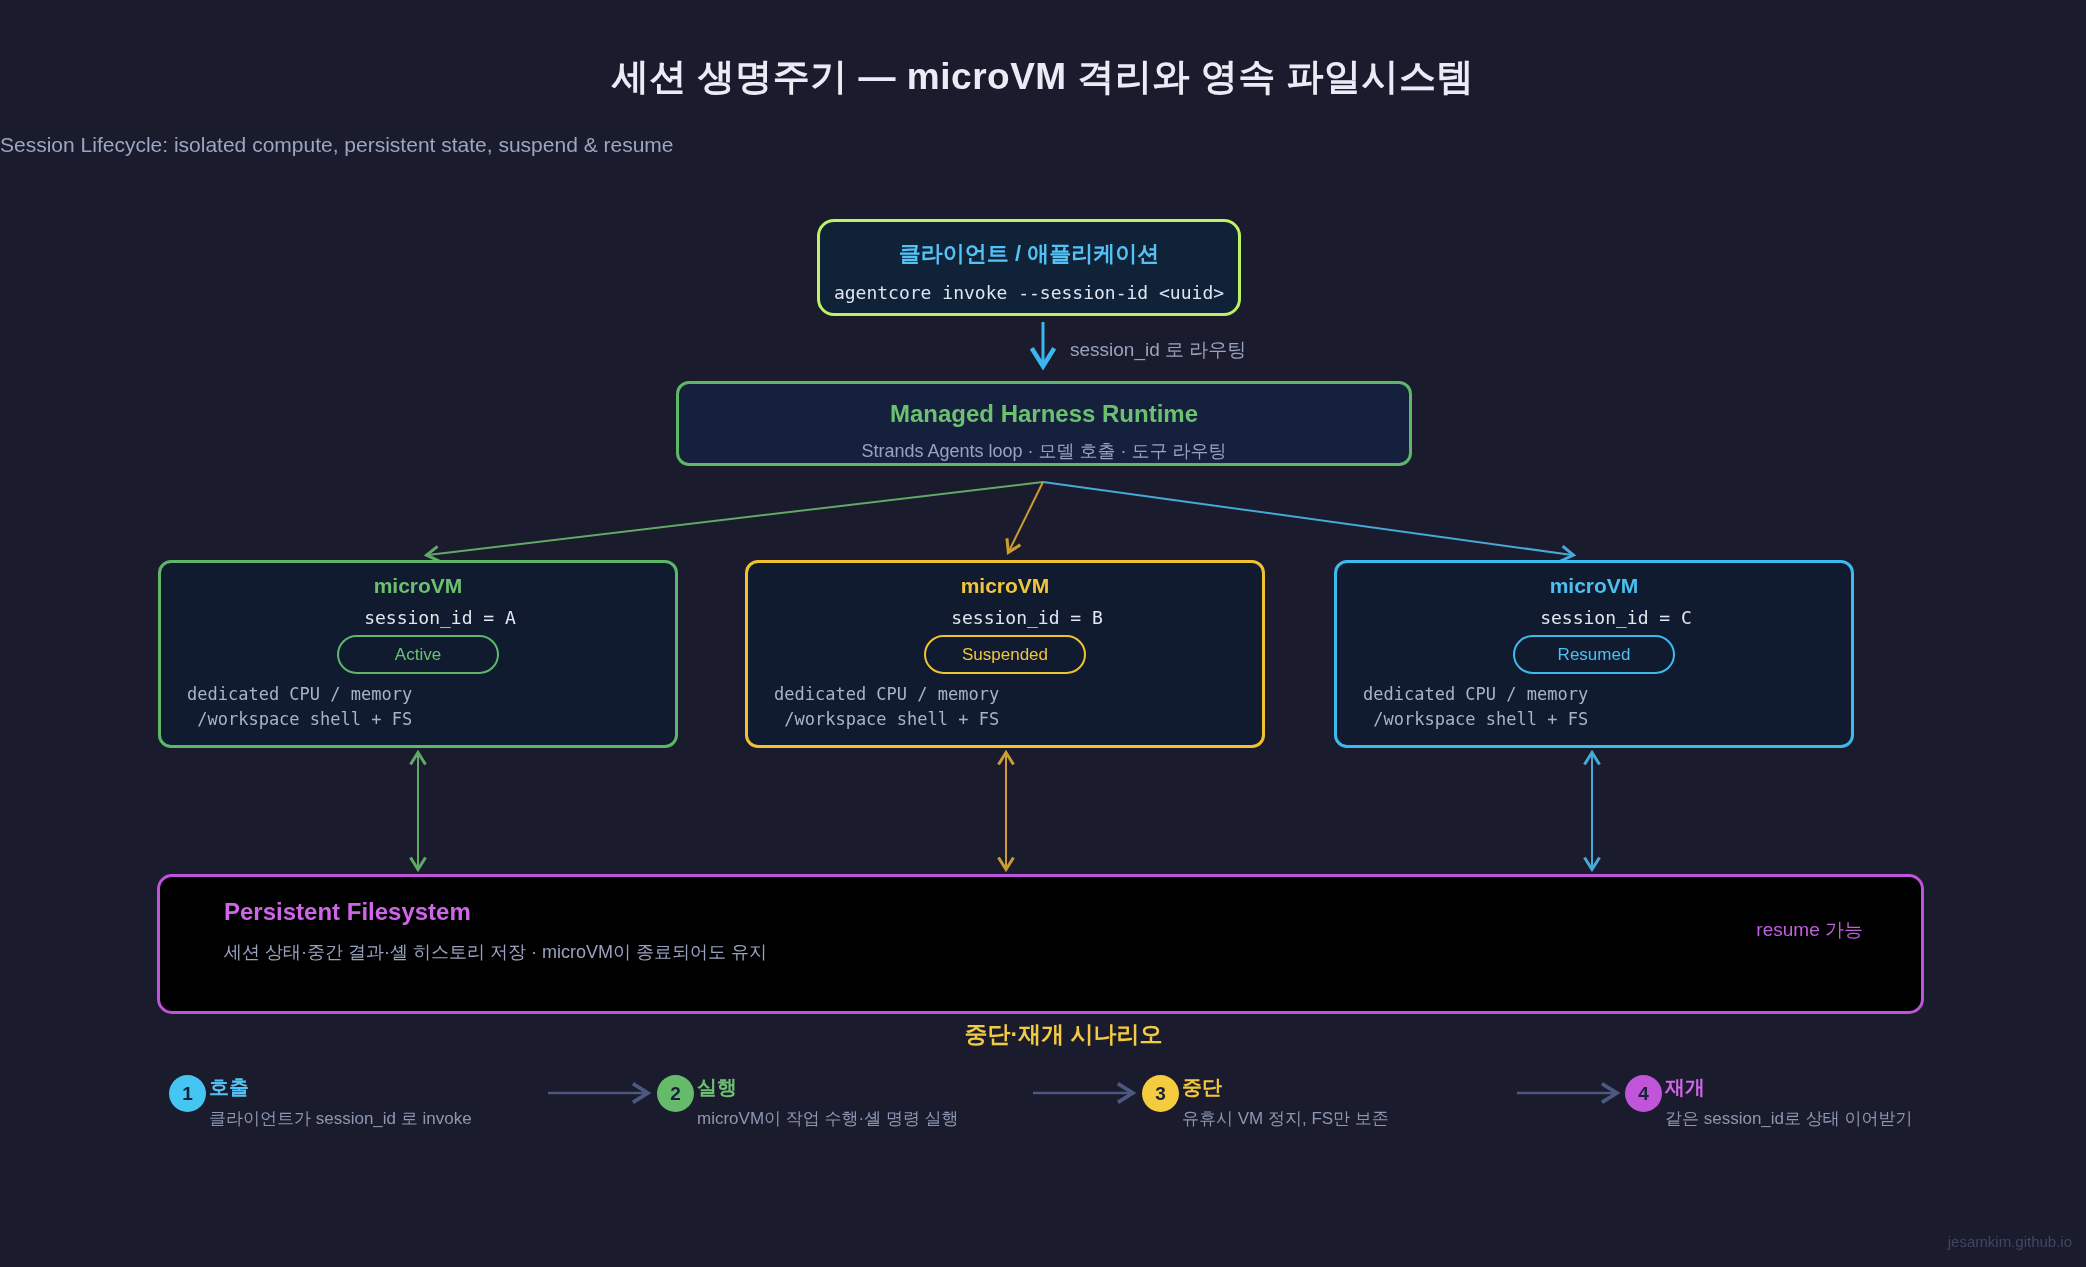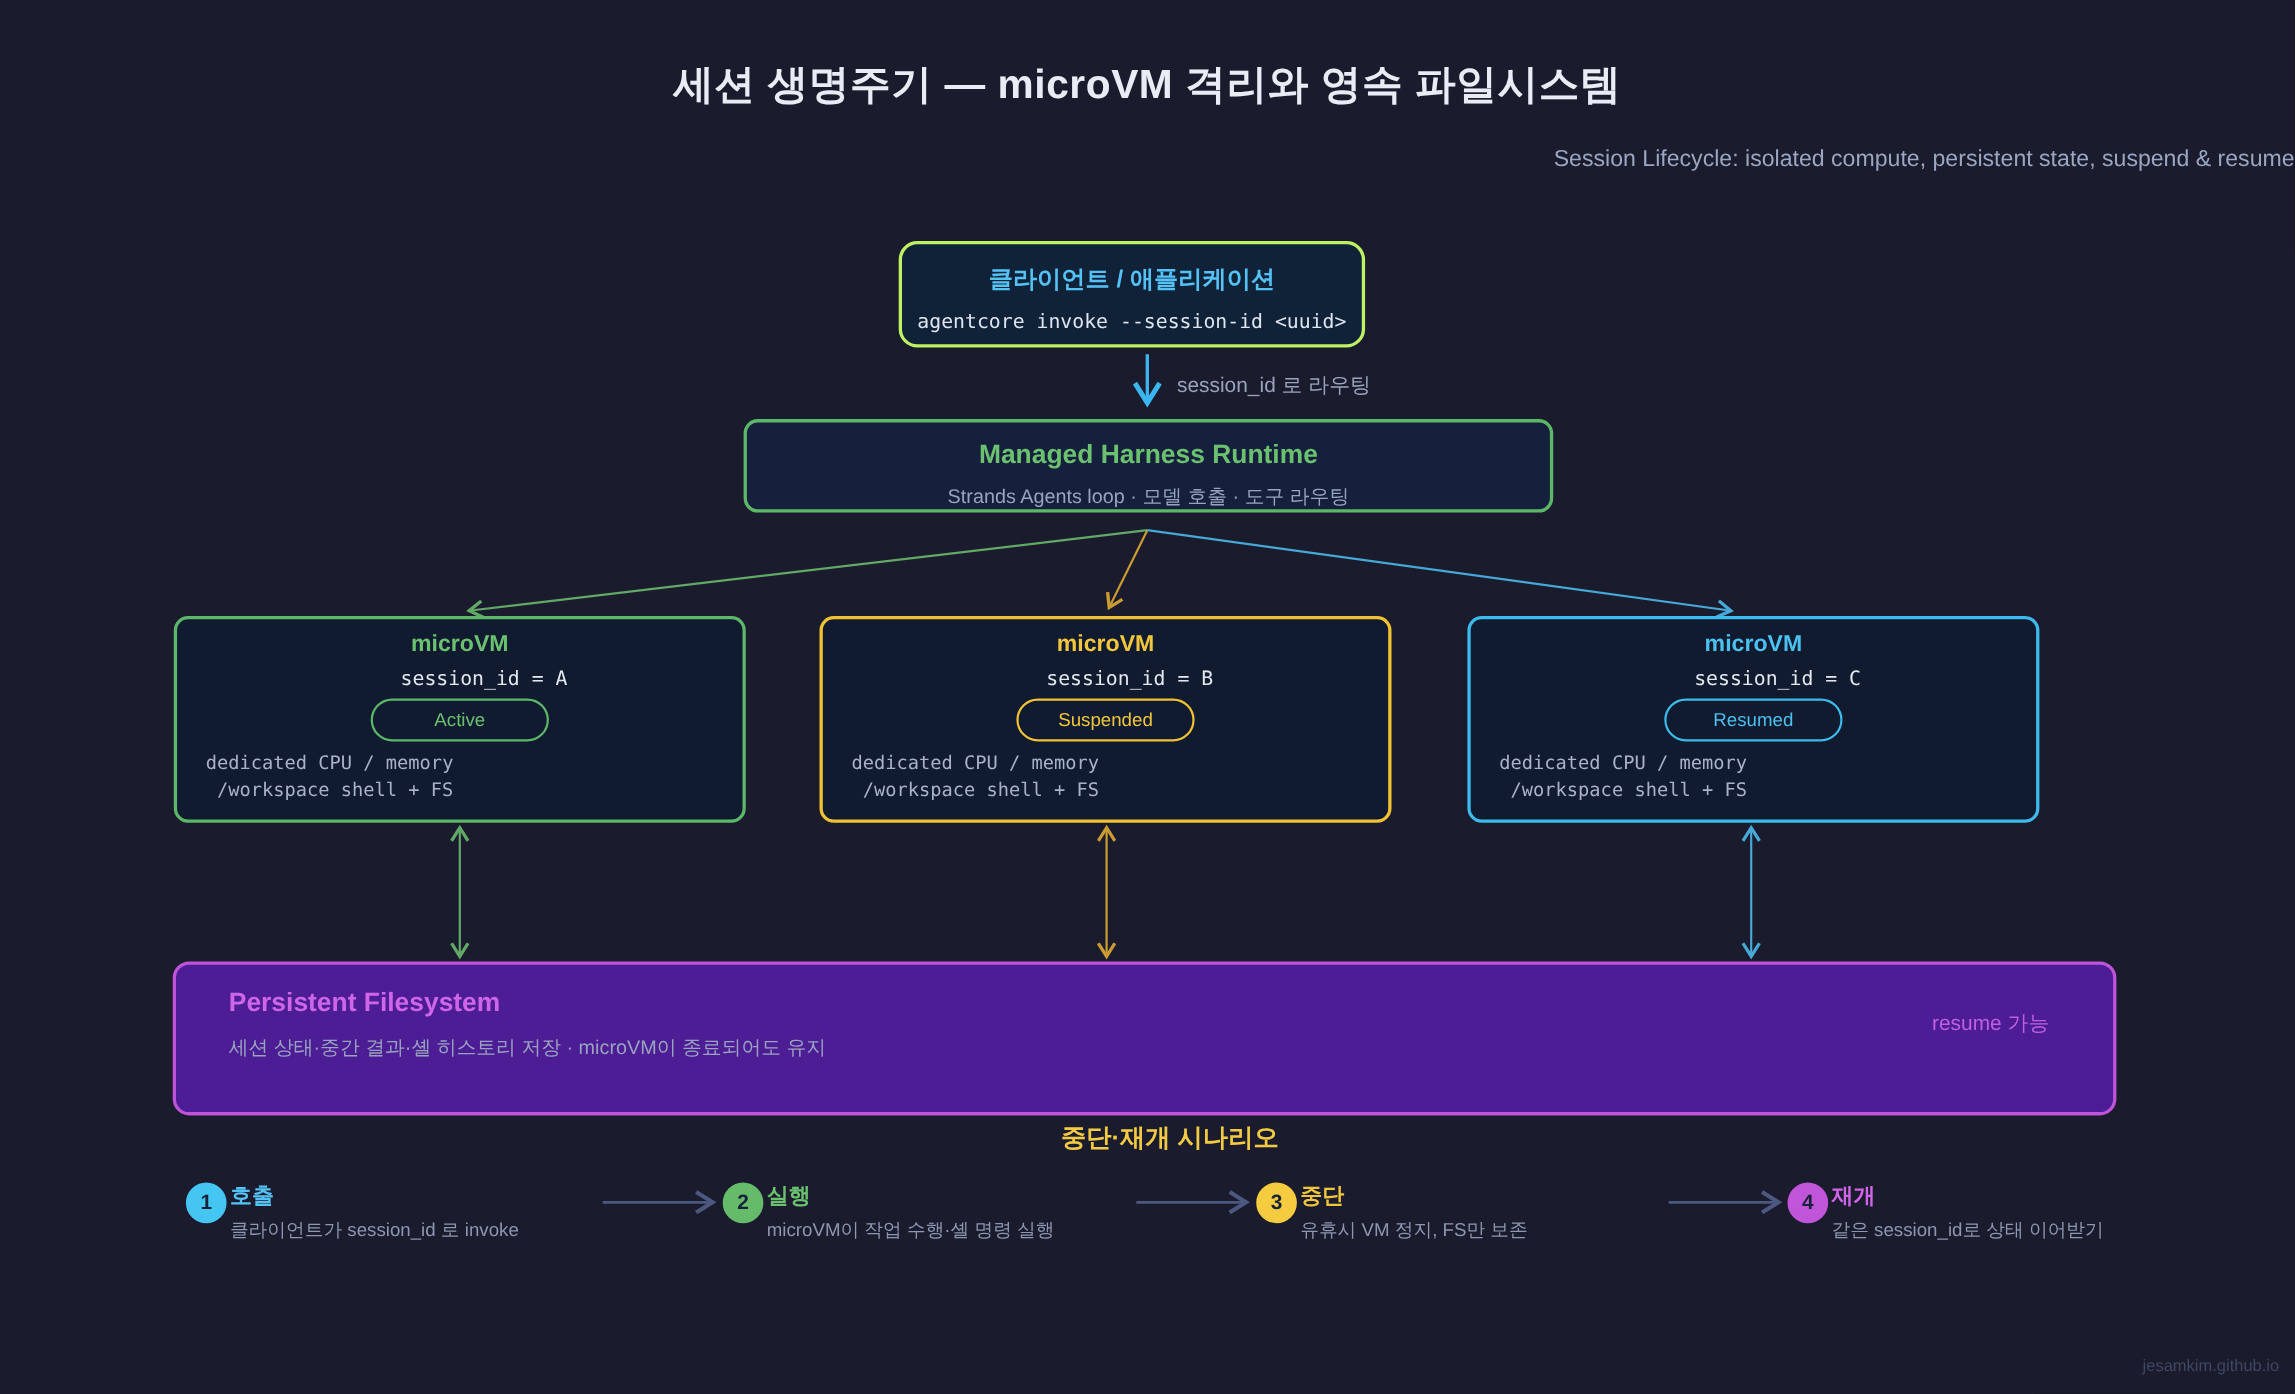--- a/index.html
+++ b/index.html
@@ -11,21 +11,21 @@
   }
   .arrow-layer { position:absolute; left:0; top:0; width:2086px; height:1267px; pointer-events:none; }
 
   .page-title {
     position:absolute; top:52px; left:0; width:100%;
     text-align:center; font-size:37px; font-weight:bold; color:#e9ecf4;
     letter-spacing:0.5px;
   }
   .page-subtitle {
     position:absolute; top:133px; left:0; width:100%;
-    text-align:right; font-size:21px; color:#9aa6c2;
+    text-align:left; font-size:21px; color:#9aa6c2;
   }
 
   .box { position:absolute; border-radius:14px; background:#121d33; }
 
   
   .client-box {
     left:817px; top:219px; width:424px; height:97px;
     border:3px solid #bef264; border-radius:17px; background:#0f2238;
     text-align:center; padding-top:17px;
   }
@@ -74,22 +74,22 @@
   .vm-c .vm-badge { border:2px solid #3dbaec; color:#4cc0ef; }
   .vm-body {
     position:absolute; left:26px; bottom:13px; text-align:right;
     font-family:"DejaVu Sans Mono", monospace; font-size:17px;
     color:#a9b2c8; line-height:25px;
   }
 
   
   .fs-box {
     left:157px; top:874px; width:1767px; height:140px;
-    border:3.5px solid #bf53da; border-radius:15px; background:#4c1d95;
-    padding:21px 0 0 48px;
+    border:3.5px solid #bf53da; border-radius:15px; background:#000000;
+    padding:21px 0 0 64px;
   }
   .fs-title { font-size:24px; font-weight:bold; color:#cf66e8; }
   .fs-sub { margin-top:14px; font-size:18px; color:#99a3bf; }
   .fs-note {
     position:absolute; right:58px; top:40px;
     font-size:19px; color:#c05fe0;
   }
 
   
   .scenario-title {

